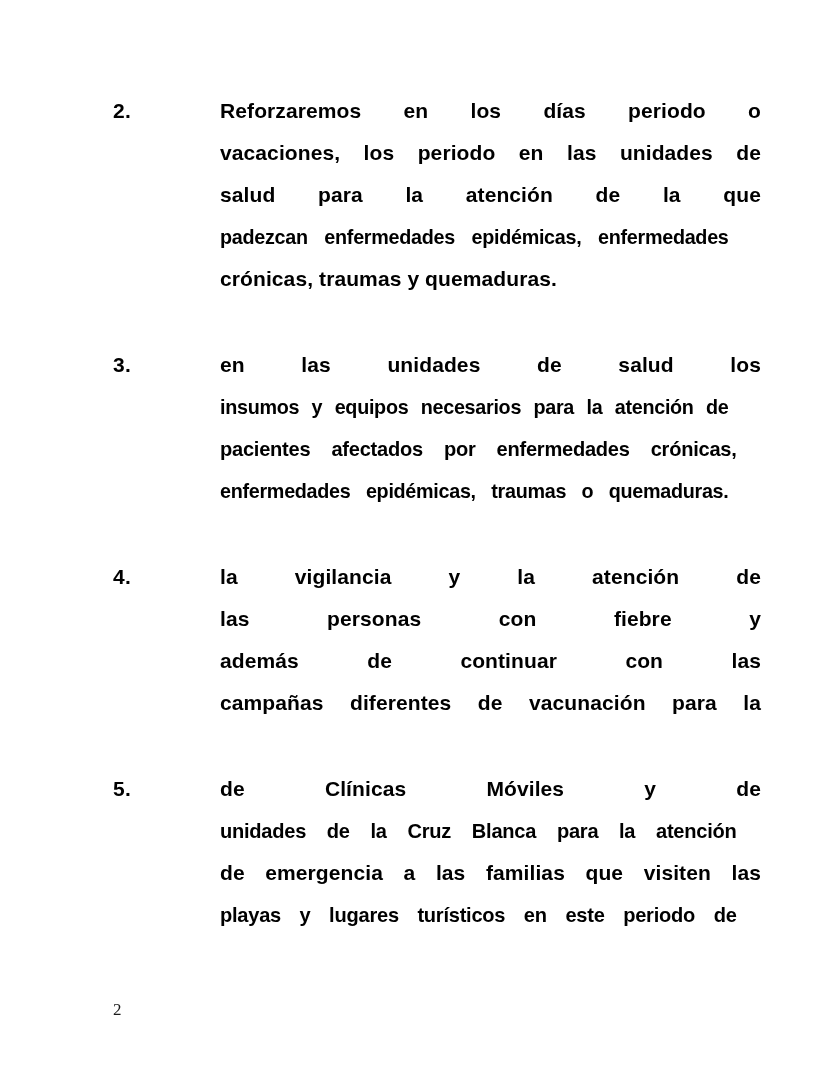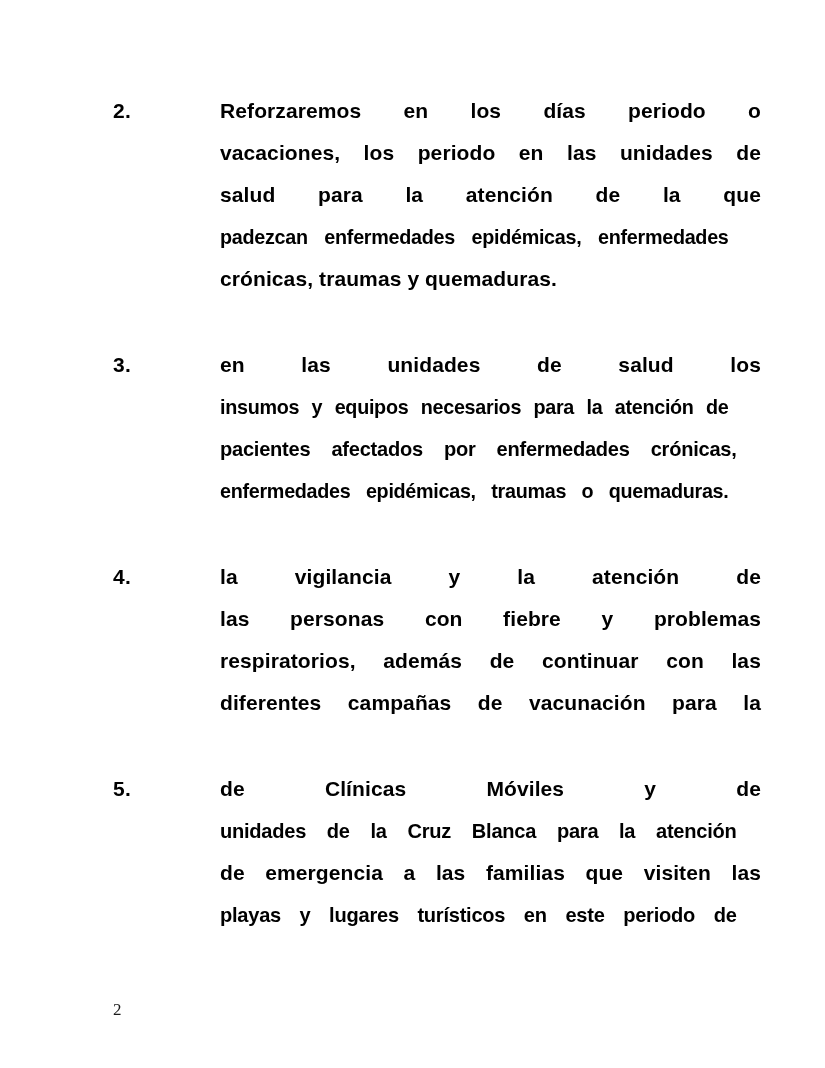--- a/index.html
+++ b/index.html
@@ -183,33 +183,31 @@
             <span>la</span>
             <span>atención</span>
             <span>de</span>
           </div>
           <div class="tline just">
             <span>las</span>
             <span>personas</span>
             <span>con</span>
             <span>fiebre</span>
             <span>y</span>
-            <span>problemas</span>
-          </div>
-          <div class="tline just">
-            <span>respiratorios,</span>
+          </div>
+          <div class="tline just">
             <span>además</span>
             <span>de</span>
             <span>continuar</span>
             <span>con</span>
             <span>las</span>
           </div>
           <div class="tline just">
+            <span>campañas</span>
             <span>diferentes</span>
-            <span>campañas</span>
             <span>de</span>
             <span>vacunación</span>
             <span>para</span>
             <span>la</span>
           </div>
         </div>
       </div>
       <div class="list-item">
         <div class="item-number">5.</div>
         <div class="item-lines">

